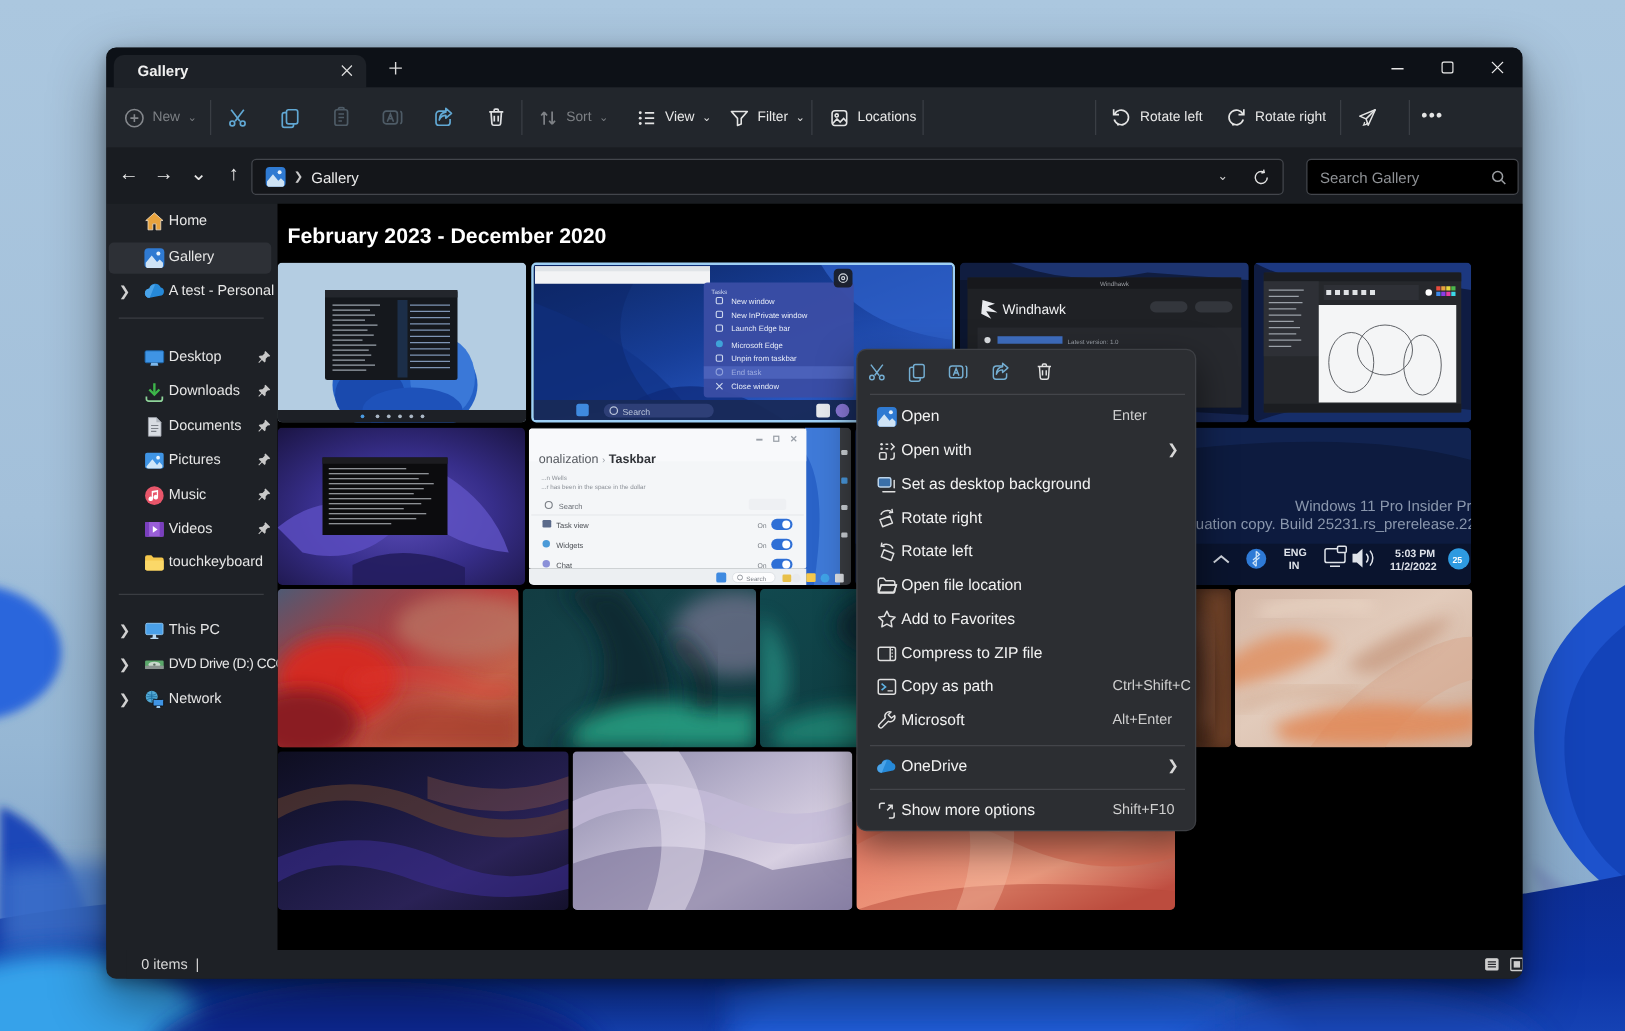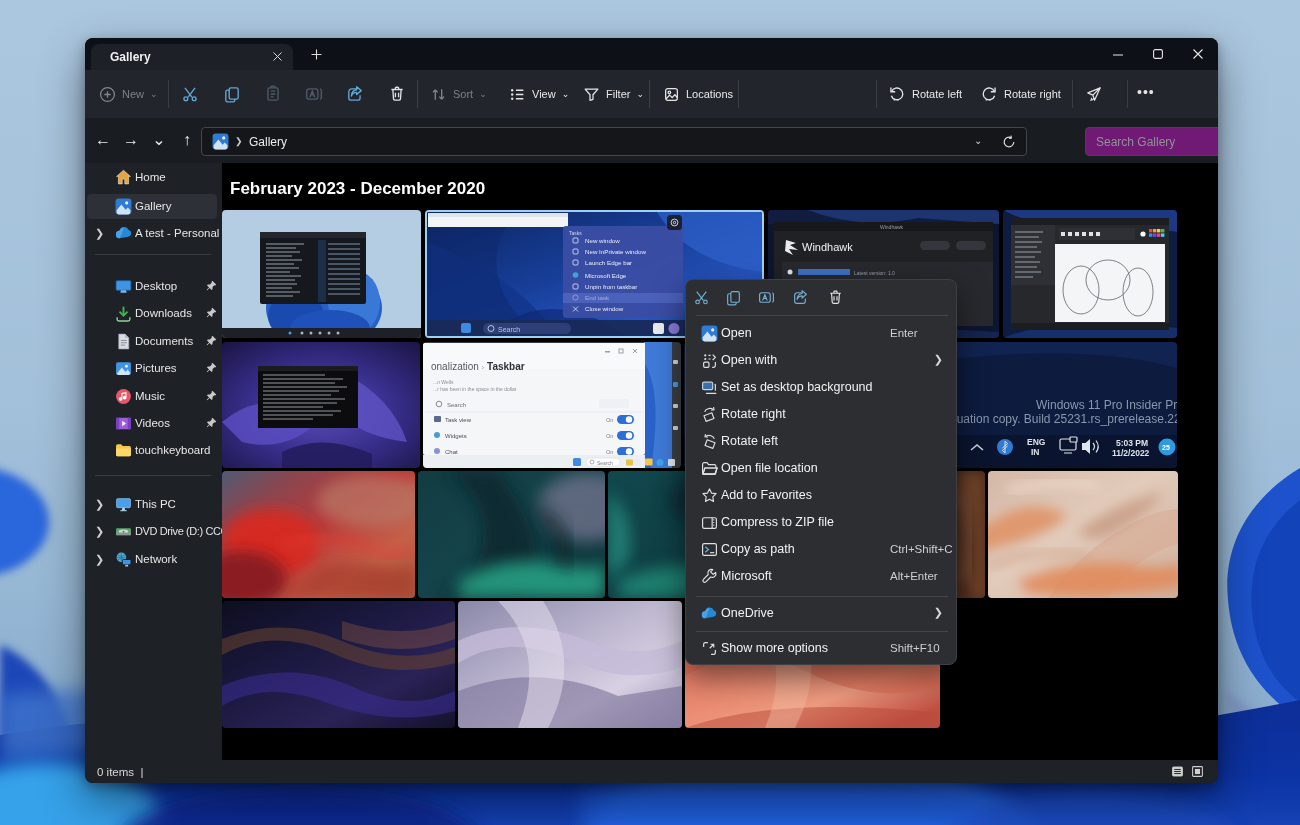--- a/index.html
+++ b/index.html
@@ -23,35 +23,35 @@
 .tab .tlabel { position:absolute; left:19px; top:6px; }
 
 .toolbar { position:absolute; left:0; top:32px; width:100%; height:48px; background:#22262c; }
 .tb { position:absolute; top:0; height:48px; display:flex; align-items:center; gap:6px; color:#e8e8e8; font-size:11px; }
 .tb.dim { color:#7d8085; }
 .tsep { position:absolute; top:10px; width:1px; height:28px; background:#3a3e44; }
 
 .addr { position:absolute; left:0; top:80px; width:100%; height:45px; background:#191c21; }
 .nav { position:absolute; top:8px; width:26px; height:28px; color:#e8e8e8; font-size:16px; text-align:center; line-height:28px; }
 .crumbbox { position:absolute; left:116px; top:9px; width:826px; height:29px; background:#14161a; border:1px solid #43464c; border-radius:4px; }
-.searchbox { position:absolute; left:1000px; top:9px; width:170px; height:29px; background:#701a75; border:1px solid #43464c; border-radius:4px; color:#8f9296; font-size:12px; }
+.searchbox { position:absolute; left:960px; top:9px; width:170px; height:29px; background:#000000; border:1px solid #43464c; border-radius:4px; color:#8f9296; font-size:12px; }
 
 .main { position:absolute; left:0; top:125px; width:100%; height:597px; }
 .sidebar { position:absolute; left:0; top:0; width:137px; height:597px; background:#1e2126; }
 .content { position:absolute; left:137px; top:0; width:1200px; height:597px; background:#000; }
 .sideitem { position:absolute; left:2px; width:135px; height:26px; color:#e6e6e6; font-size:11.5px; }
 .sideitem .txt { position:absolute; left:48px; top:6px; white-space:nowrap; }
 .sideitem .chev { position:absolute; left:8px; top:6px; color:#d0d0d0; font-size:11px; }
 .sideitem .ico { position:absolute; left:28px; top:4px; width:17px; height:17px; }
 .sideitem .pin { position:absolute; left:119px; top:6px; }
 .sidesel { position:absolute; left:2px; width:130px; height:25px; background:#2d3036; border-radius:4px; }
 .heading { position:absolute; left:8px; top:16px; color:#fff; font-size:17px; font-weight:700; }
 .thumb { position:absolute; border-radius:4px; overflow:hidden; }
 
-.status { position:absolute; left:0; top:722px; width:100%; height:23px; background:#1e2126; color:#d8d8d8; font-size:11.5px;text-align:right; }
+.status { position:absolute; left:16px; top:722px; width:100%; height:23px; background:#1e2126; color:#d8d8d8; font-size:11.5px;text-align:right; }
 
 .cmenu {
   position:absolute; left:685px; top:279px; width:272px; height:386px;
   background:#2c2e32; border:1px solid #3e4045; border-radius:8px;
   box-shadow:0 12px 30px rgba(0,0,0,.5); z-index:50; color:#f2f2f2; font-size:12.5px;
 }
 .mi { position:absolute; left:5px; width:262px; height:27px; }
 .mi .mico { position:absolute; left:10px; top:5px; width:17px; height:17px; }
 .mi .mtxt { position:absolute; left:30px; top:6px; }
 .mi .msc { position:absolute; left:199px; top:7px; font-size:11.5px; color:#cfcfcf; }

